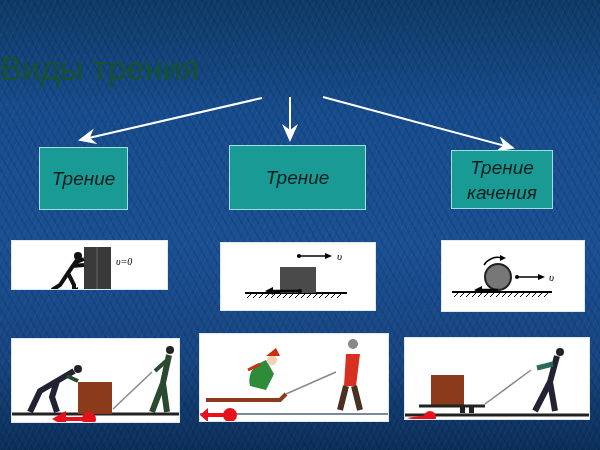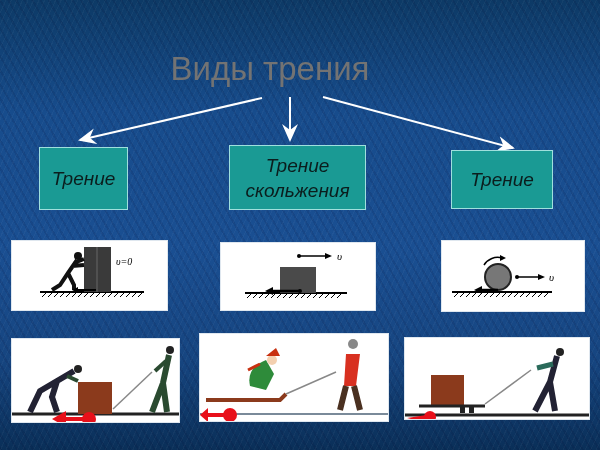--- a/index.html
+++ b/index.html
@@ -2,21 +2,21 @@
 <html><head>
 <meta charset="utf-8">
 <style>
   html,body{margin:0;padding:0;}
   body{width:600px;height:450px;overflow:hidden;position:relative;
     background:
       repeating-linear-gradient(115deg, rgba(255,255,255,0.035) 0 1px, rgba(0,0,0,0) 1px 5px),
       repeating-linear-gradient(60deg, rgba(0,0,40,0.10) 0 2px, rgba(0,0,0,0) 2px 7px),
       linear-gradient(180deg,#0d3a66 0%,#174c8c 25%,#1a4f92 55%,#164580 80%,#0a2f58 100%);
     font-family:"Liberation Sans",sans-serif;}
-  .title{position:absolute;left:0;width:540px;top:50px;text-align:center;color:#737373;font-size:33px;}
+  .title{position:absolute;left:0;width:540px;top:50px;color:#14532d;font-size:33px;}
   .box{position:absolute;background:#1a9a94;border:1px solid #9fe0dd;color:#0b1d1d;font-size:19px;line-height:25px;text-align:center;box-sizing:border-box;display:flex;flex-direction:column;justify-content:center;font-style:italic;}
   .panel{position:absolute;background:#fff;border:1px solid #dfe7ef;box-sizing:border-box;overflow:hidden;}
   svg{display:block;}
 </style>
 </head>
 <body>
 
 <div class="title">Виды трения</div>
 
 <svg style="position:absolute;left:0;top:0" width="600" height="450">
@@ -28,27 +28,27 @@
   <line x1="262" y1="98" x2="80" y2="140" stroke="#fff" stroke-width="2" marker-end="url(#ah)"></line>
   <line x1="290" y1="97" x2="290" y2="140" stroke="#fff" stroke-width="2" marker-end="url(#ah)"></line>
   <line x1="323" y1="97" x2="513" y2="148" stroke="#fff" stroke-width="2" marker-end="url(#ah)"></line>
 </svg>
 
 <div class="box" style="left:39px;top:147px;width:89px;height:63px;">
   <span>Трение</span>
 </div>
 <div class="box" style="left:229px;top:145px;width:137px;height:65px;">
   <span>Трение</span>
-  <span>скольжения</span>
 </div>
 <div class="box" style="left:451px;top:150px;width:102px;height:59px;">
   <span>Трение</span>
+  <span>качения</span>
 </div>
 
-<div class="panel" style="left:11px;top:240px;width:157px;height:71px;">
+<div class="panel" style="left:11px;top:240px;width:157px;height:50px;">
   <svg width="157" height="71">
     <line x1="28" y1="51" x2="132" y2="51" stroke="#000" stroke-width="2"></line>
     <g stroke="#000" stroke-width="1">
       <line x1="30" y1="56" x2="34" y2="52"></line>
         <line x1="36" y1="56" x2="40" y2="52"></line>
         <line x1="42" y1="56" x2="46" y2="52"></line>
         <line x1="48" y1="56" x2="52" y2="52"></line>
         <line x1="54" y1="56" x2="58" y2="52"></line>
         <line x1="60" y1="56" x2="64" y2="52"></line>
         <line x1="66" y1="56" x2="70" y2="52"></line>

